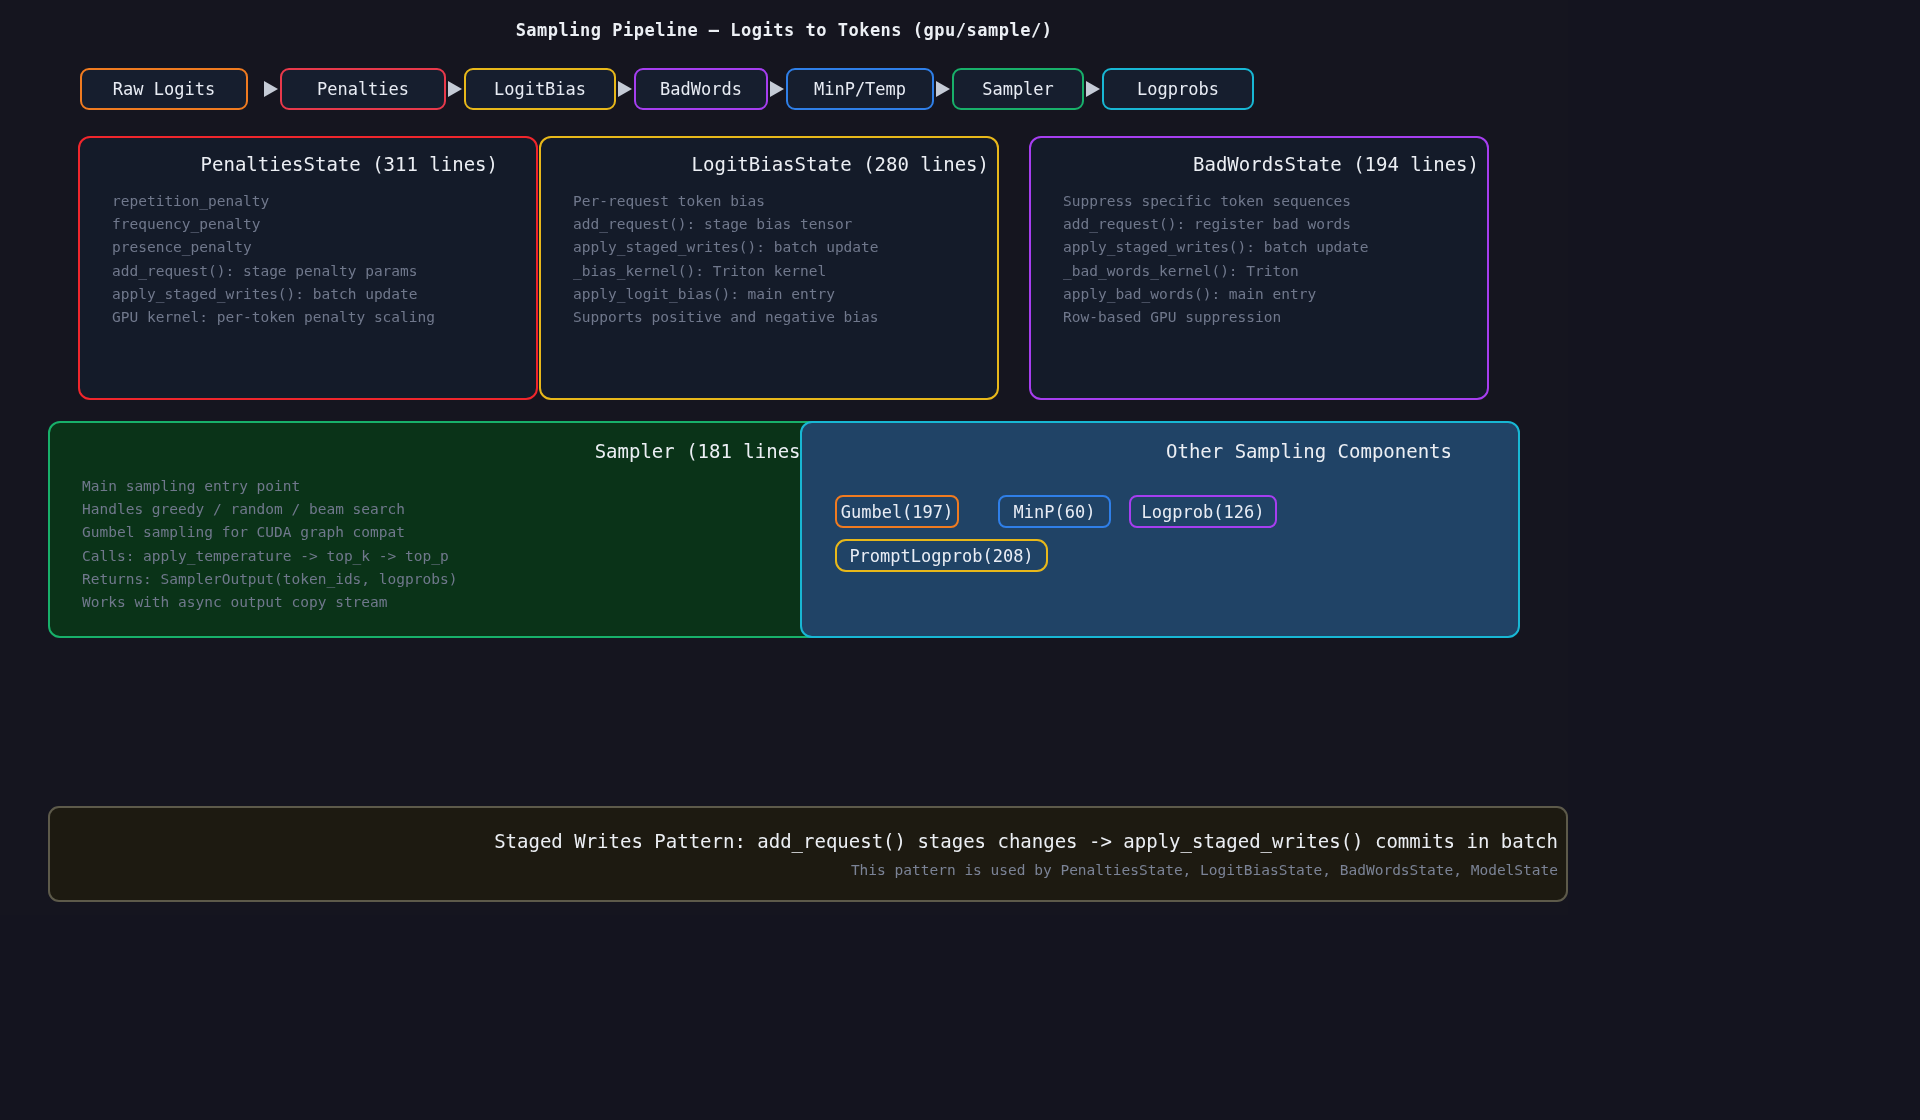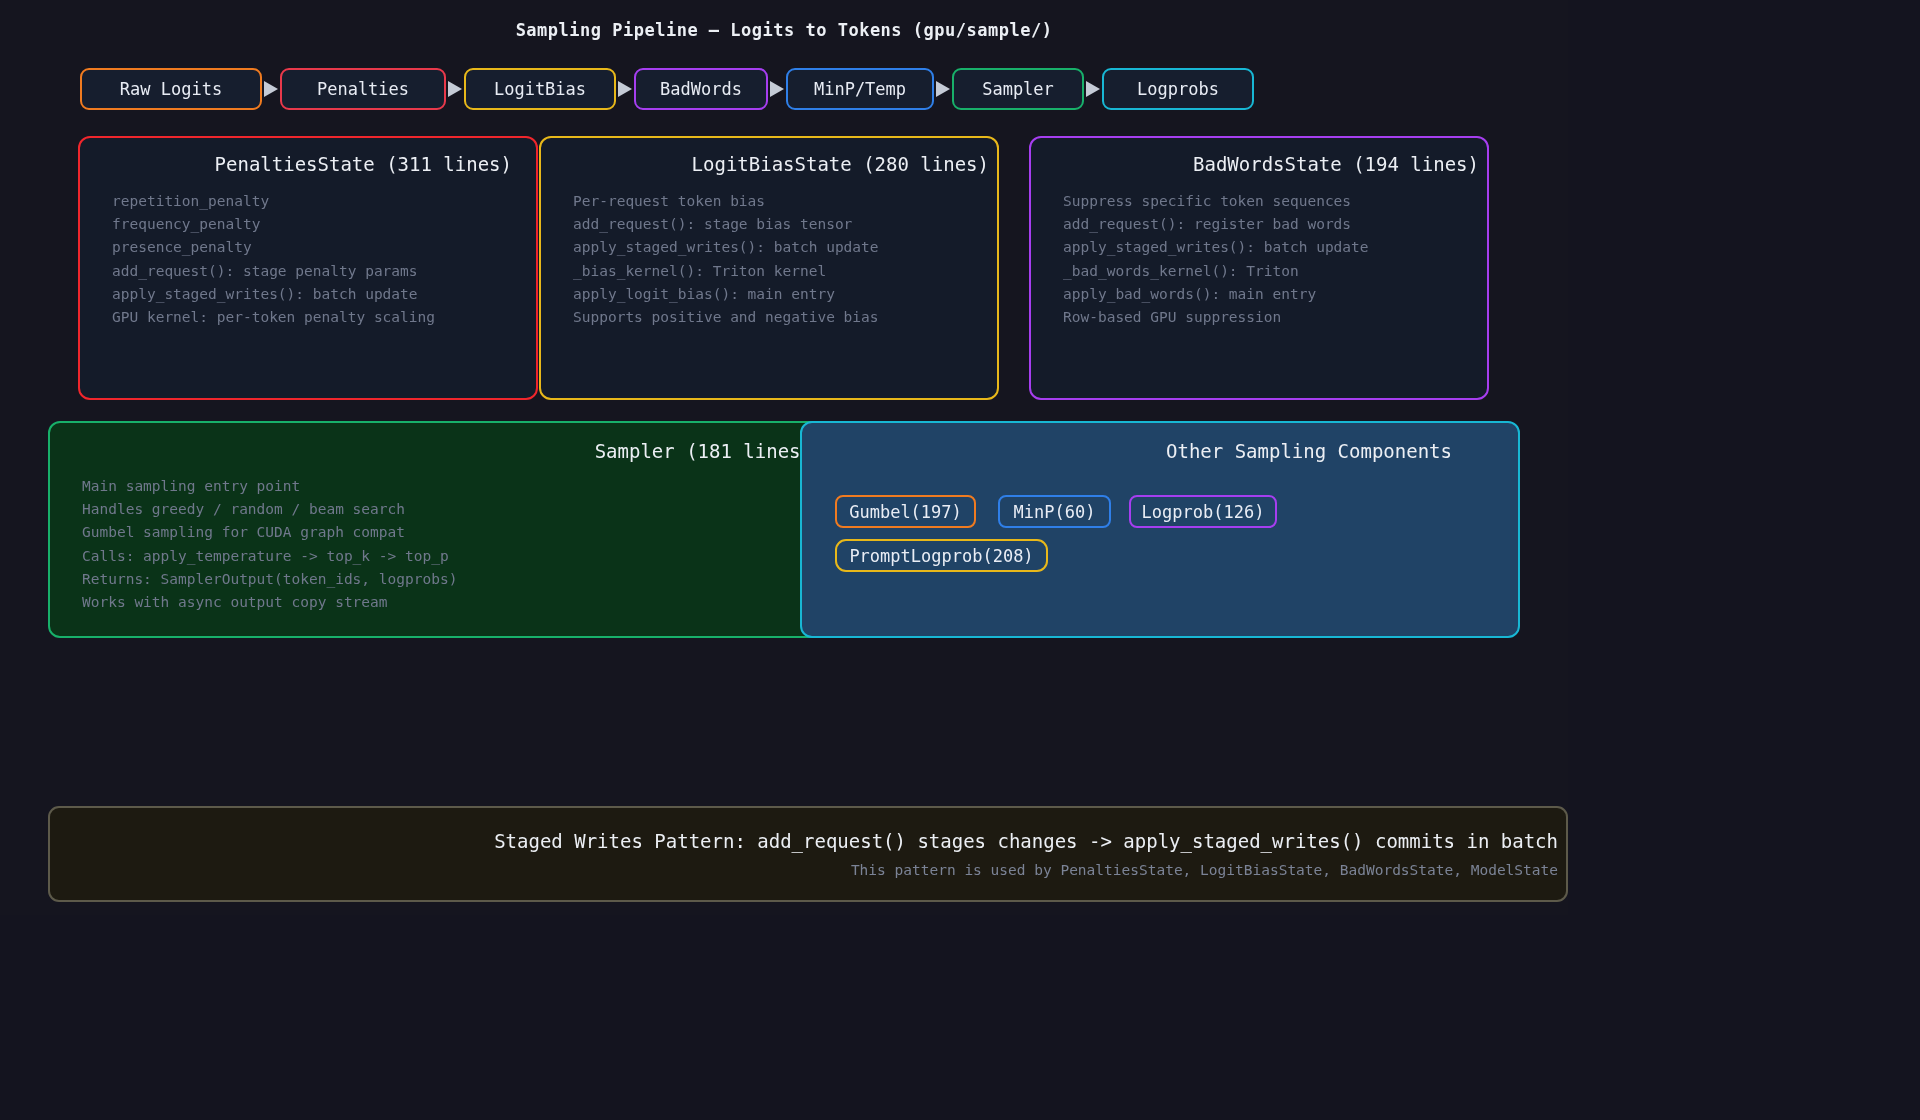--- a/index.html
+++ b/index.html
@@ -75,21 +75,21 @@
 </style>
 </head>
 <body style="background: rgb(20, 20, 31);">
 
 <div id="canvas" style="background: rgb(21, 21, 31);">
 
   <div id="title">Sampling Pipeline — Logits to Tokens (gpu/sample/)</div>
 
   <div id="pipeline">
       <div class="pipe-wrap" style="left: 0px; width: 182px;">
-        <div class="pipe-box" style="border-color: rgb(240, 123, 32); width: 182px;">
+        <div class="pipe-box" style="border-color: rgb(240, 123, 32); width: 168px;">
           <span>Raw Logits</span>
         </div>
       </div>
       <div class="pipe-arrow" style="left: 184px;"></div>
       <div class="pipe-wrap" style="left: 200px; width: 166px;">
         <div class="pipe-box" style="border-color: rgb(232, 57, 75); width: 166px;">
           <span>Penalties</span>
         </div>
       </div>
       <div class="pipe-arrow" style="left: 368px;"></div>
@@ -121,39 +121,39 @@
         <div class="pipe-box" style="border-color: rgb(24, 183, 212); width: 152px;">
           <span>Logprobs</span>
         </div>
       </div>
     </div>
 
   <div id="panels">
       <div class="panel" style="left: 48px; top: 136px; width: 460px; height: 264px; border-color: rgb(240, 38, 44); background: rgb(20, 27, 41); margin-left: 30px;">
         <div class="panel-body"><div>repetition_penalty</div><div>frequency_penalty</div><div>presence_penalty</div><div>add_request(): stage penalty params</div><div>apply_staged_writes(): batch update</div><div>GPU kernel: per-token penalty scaling</div></div>
       </div>
-      <div class="spill" style="font-size: 19px; color: rgb(236, 239, 244); top: 153px; left: 498px; transform: translateX(-100%); transform-origin: right top; margin-left: 14px;">PenaltiesState (311 lines)</div>
+      <div class="spill" style="font-size: 19px; color: rgb(236, 239, 244); top: 153px; left: 498px; transform: translateX(-100%); transform-origin: right top;">PenaltiesState (311 lines)</div>
       <div class="panel" style="left: 539px; top: 136px; width: 460px; height: 264px; border-color: rgb(232, 184, 26); background: rgb(20, 27, 41);">
         <div class="panel-body"><div>Per-request token bias</div><div>add_request(): stage bias tensor</div><div>apply_staged_writes(): batch update</div><div>_bias_kernel(): Triton kernel</div><div>apply_logit_bias(): main entry</div><div>Supports positive and negative bias</div></div>
       </div>
       <div class="spill" style="font-size: 19px; color: rgb(236, 239, 244); top: 153px; left: 989px; transform: translateX(-100%); transform-origin: right top;">LogitBiasState (280 lines)</div>
       <div class="panel" style="left: 1029px; top: 136px; width: 460px; height: 264px; border-color: rgb(166, 62, 240); background: rgb(20, 27, 41);">
         <div class="panel-body"><div>Suppress specific token sequences</div><div>add_request(): register bad words</div><div>apply_staged_writes(): batch update</div><div>_bad_words_kernel(): Triton</div><div>apply_bad_words(): main entry</div><div>Row-based GPU suppression</div></div>
       </div>
       <div class="spill" style="font-size: 19px; color: rgb(236, 239, 244); top: 153px; left: 1479px; transform: translateX(-100%); transform-origin: right top;">BadWordsState (194 lines)</div>
     </div>
 
   <div id="lower">
       <div class="panel" style="left: 48px; top: 421px; width: 856px; height: 217px; border-color: rgb(24, 176, 106); background: rgb(10, 51, 24);">
         <div class="panel-title" style="right: 90px;">Sampler (181 lines)</div>
         <div class="panel-body"><div>Main sampling entry point</div><div>Handles greedy / random / beam search</div><div>Gumbel sampling for CUDA graph compat</div><div>Calls: apply_temperature -&gt; top_k -&gt; top_p</div><div>Returns: SamplerOutput(token_ids, logprobs)</div><div>Works with async output copy stream</div></div>
       </div>
       <div class="panel" style="left: 800px; top: 421px; width: 720px; height: 217px; border-color: rgb(24, 183, 212); background: rgb(32, 67, 102);">
         <div class="panel-title" style="right: 66px;">Other Sampling Components</div>
-        <div class="chip" style="left: 33px; top: 72px; width: 141px; border-color: rgb(240, 123, 32);">
+        <div class="chip" style="left: 33px; top: 72px; width: 124px; border-color: rgb(240, 123, 32);">
           <span>Gumbel(197)</span>
         </div>
         <div class="chip" style="left: 196px; top: 72px; width: 113px; border-color: rgb(47, 127, 232);">
           <span>MinP(60)</span>
         </div>
         <div class="chip" style="left: 327px; top: 72px; width: 148px; border-color: rgb(166, 62, 240);">
           <span>Logprob(126)</span>
         </div>
         <div class="chip" style="left: 33px; top: 116px; width: 213px; border-color: rgb(232, 184, 26); border-radius: 11px;">
           <span>PromptLogprob(208)</span>

